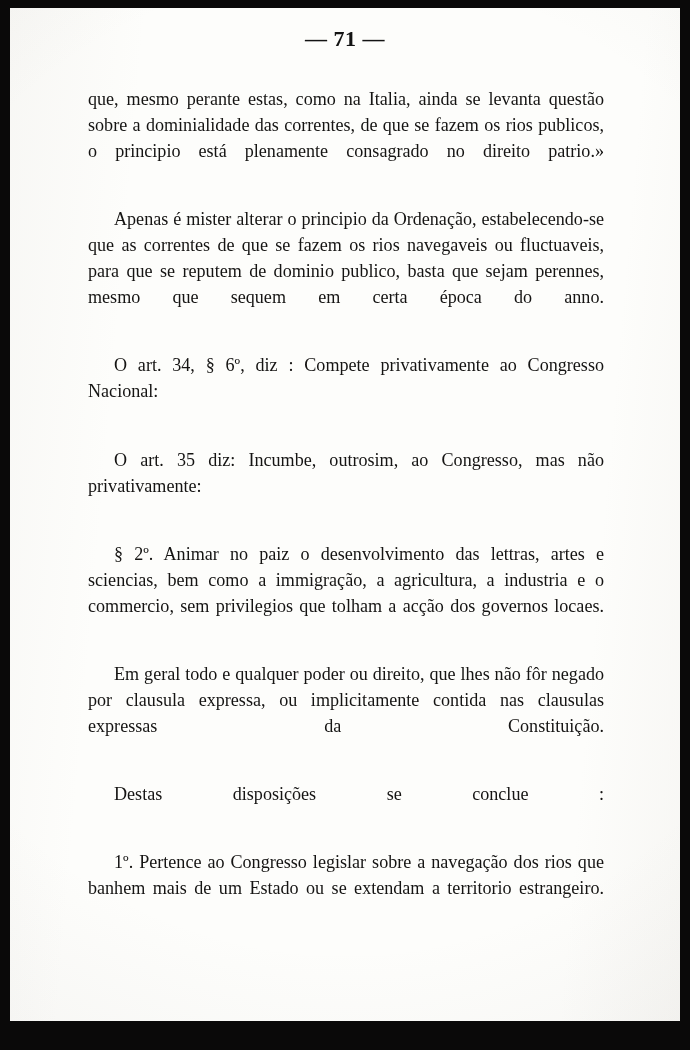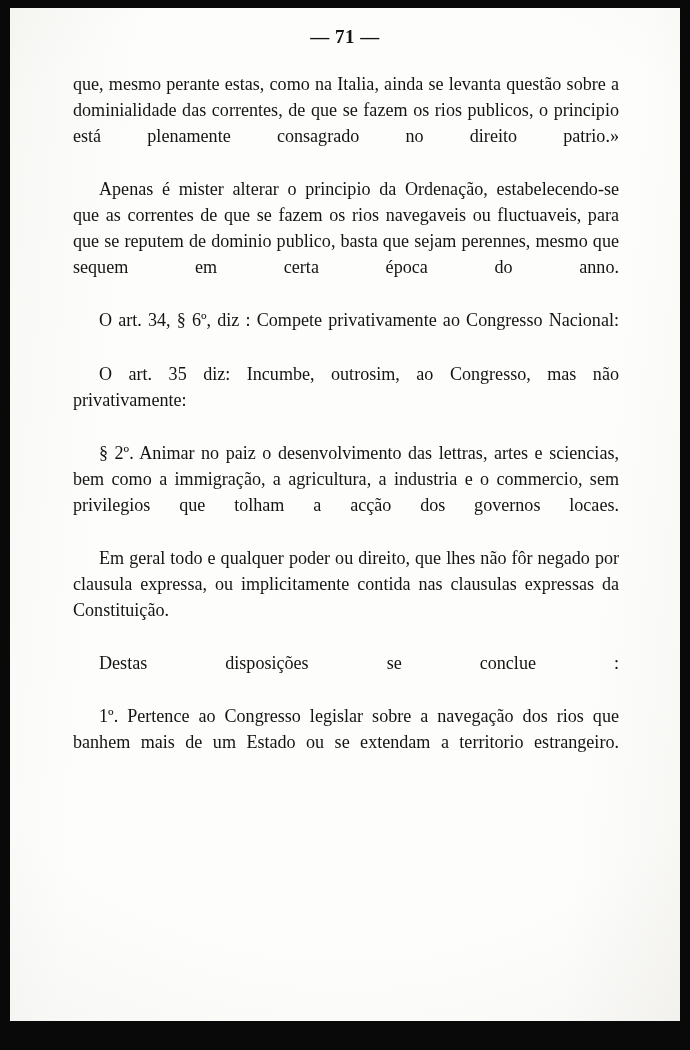--- a/index.html
+++ b/index.html
@@ -44,35 +44,35 @@
       linear-gradient(95deg, rgba(200,196,188,0.10) 0%, rgba(255,255,255,0) 18%, rgba(255,255,255,0) 84%, rgba(205,200,192,0.12) 100%);
     pointer-events: none;
   }
 
   #page-number {
     position: absolute;
     left: 0;
     top: 18px;
     width: 670px;
     text-align: center;
-    font-size: 19px;
+    font-size: 22px;
     font-weight: bold;
     letter-spacing: 0.5px;
     color: #131313;
   }
 
   #body-text {
     position: absolute;
     left: 62px;
     top: 62px;
     width: 548px;
   }
 
   p.para {
-    margin: 1px;
+    margin: 16px;
     padding: 0;
     font-size: 18.1px;
     line-height: 26.05px;
     color: #151413;
     text-align: justify;
     text-justify: inter-word;
     word-spacing: 0.4px;
     -webkit-font-smoothing: none;
   }
   p.para.indent {

